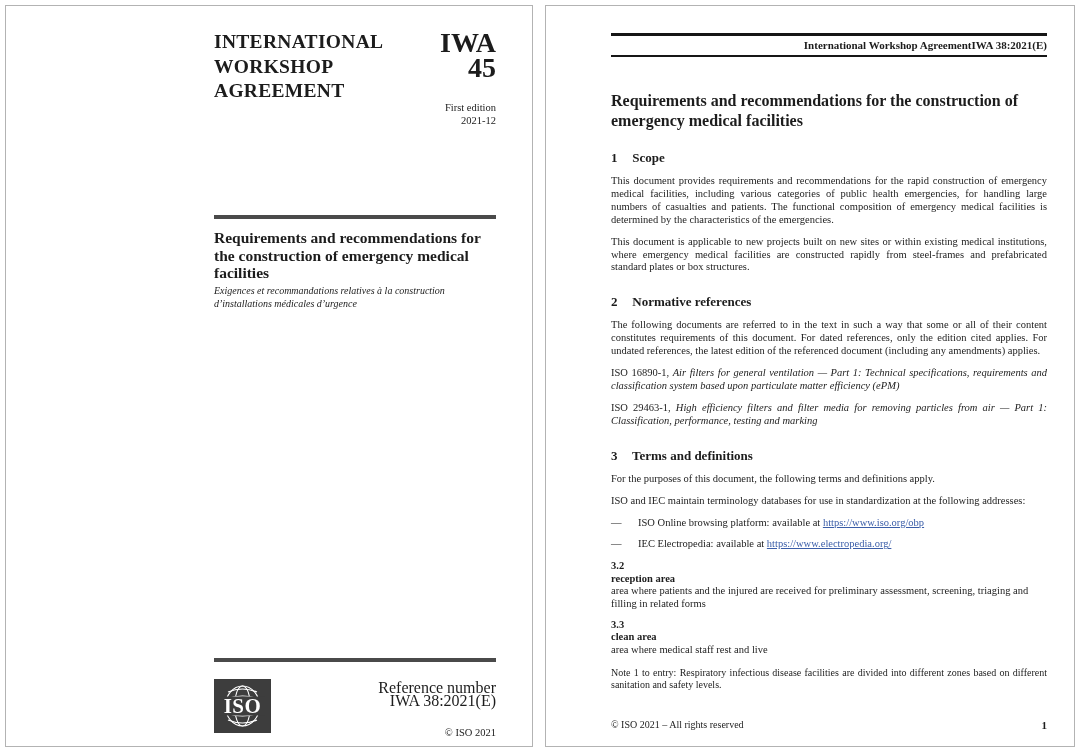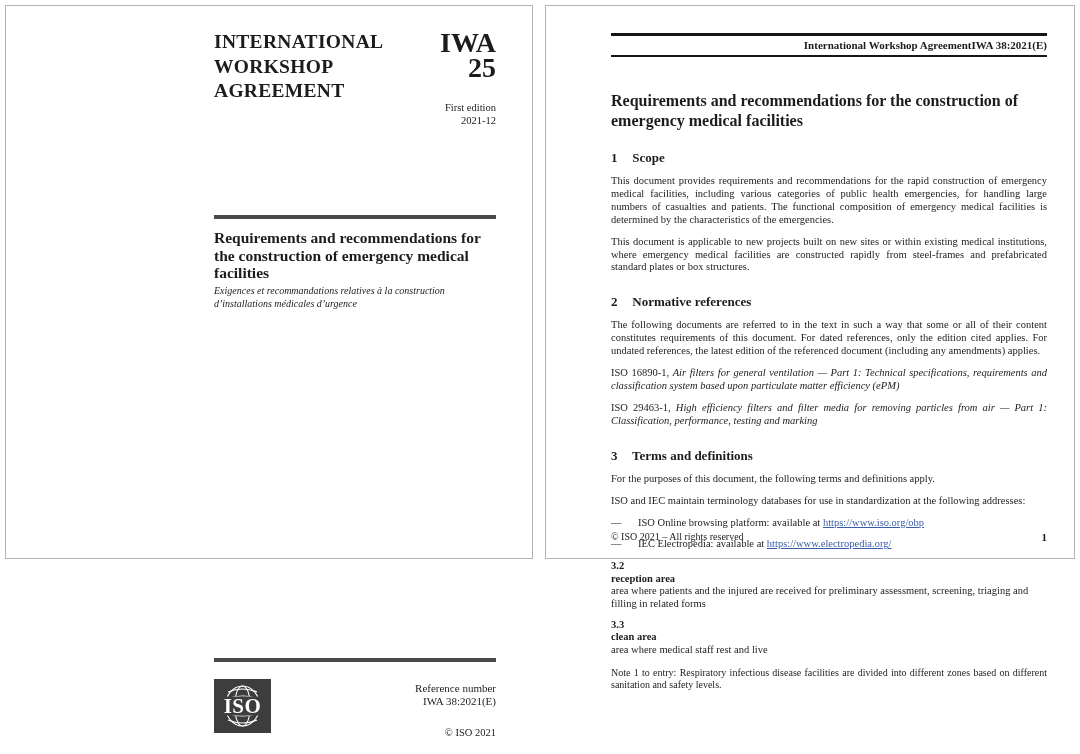--- a/index.html
+++ b/index.html
@@ -1,21 +1,21 @@
 <!DOCTYPE html>
 <html><head>
 <meta charset="utf-8">
 <style>
   html,body{margin:0;padding:0;}
   body{
     width:1080px;height:754px;position:relative;background:#ffffff;
     font-family:"Liberation Serif", serif;color:#1c1c1c;
   }
   .page{
-    position:absolute;top:5px;height:554px;background:#ffffff;
+    position:absolute;top:5px;height:742px;background:#ffffff;
     border:1px solid #b3b3b3;box-sizing:border-box;
   }
   .page-cover{left:5px;width:528px;}
   .page-body{left:545px;width:530px;}
 
   
   .org-block{
     position:absolute;left:208px;top:24px;
     font-size:19.5px;line-height:24.5px;font-weight:600;letter-spacing:0.3px;
   }
@@ -38,21 +38,21 @@
   }
   .cover-subtitle{
     position:absolute;left:208px;top:279px;width:262px;
     font-size:10px;line-height:12.5px;font-style:italic;
   }
   .iso-logo{
     position:absolute;left:208px;top:673px;width:57px;height:54px;
   }
   .ref-block{
     position:absolute;right:36px;top:676px;text-align:right;
-    font-size:11px;line-height:12.5px;
+    font-size:16px;line-height:12.5px;
   }
   .cover-copyright{
     position:absolute;right:36px;top:721px;text-align:right;font-size:10.5px;
   }
 
   
   .rp-content{position:absolute;inset:0;padding:27px 27px 0 65px;box-sizing:border-box;}
   .rule{background:#161616;}
   .rule-thick{height:3px;}
   .rule-thin{height:2px;}
@@ -97,21 +97,21 @@
 <div class="page page-cover">
 
   <div class="org-block">
     <div>INTERNATIONAL</div>
     <div>WORKSHOP</div>
     <div>AGREEMENT</div>
   </div>
 
   <div class="code-block">
     <div>IWA</div>
-    <div>25</div>
+    <div>45</div>
   </div>
 
   <div class="edition-block">
     <div>First edition</div>
     <div>2021-12</div>
   </div>
 
   <div class="cover-bar bar-top"></div>
 
   <div class="cover-title">Requirements and recommendations for the construction of emergency medical facilities</div>

